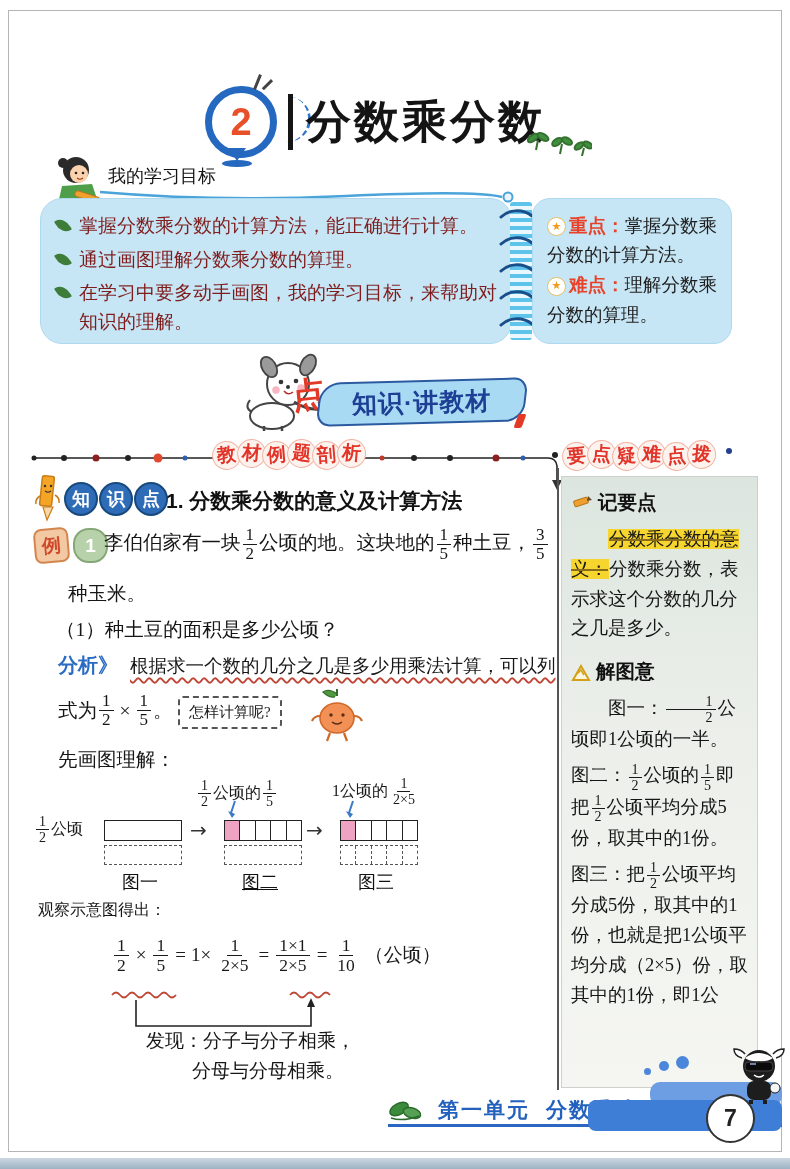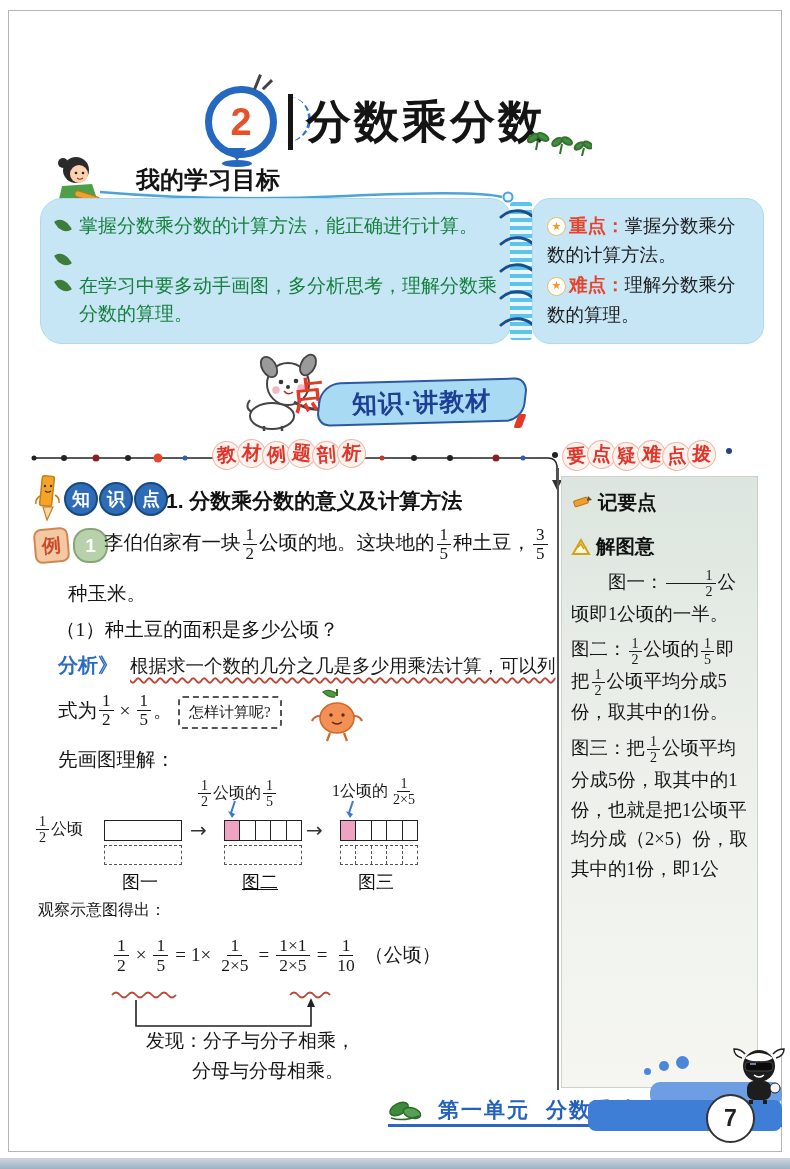--- a/index.html
+++ b/index.html
@@ -17,29 +17,29 @@
   .badge-num{color:#e8502a;font-size:38px;font-weight:900;font-family:"Liberation Sans",sans-serif;}
   .badge-dash{left:262px;top:96px;width:46px;height:46px;border-right:3px dashed #2e74c8;border-radius:50%;transform:rotate(8deg);}
   .badge-stem{left:228px;top:148px;width:0;height:0;border-left:9px solid transparent;border-right:9px solid transparent;border-top:13px solid #2468c0;}
   .badge-foot{left:222px;top:160px;width:30px;height:7px;background:#2468c0;border-radius:50%;}
   .badge-ant1{left:256px;top:74px;width:2.5px;height:16px;background:#444;transform:rotate(22deg);}
   .badge-ant2{left:266px;top:78px;width:2.5px;height:13px;background:#444;transform:rotate(45deg);}
   .title-bar{left:288px;top:94px;width:5px;height:56px;background:#151515;}
   .page-title{left:306px;top:92px;font-size:45px;font-weight:900;letter-spacing:3px;color:#141414;}
 
   
-  .goals-header{left:108px;top:164px;font-size:24px;font-weight:700;color:#141414;margin-left:28px;}
+  .goals-header{left:108px;top:164px;font-size:18px;font-weight:400;color:#141414;}
   .goals-panel{left:40px;top:198px;width:472px;height:146px;background:#c7e6f5;border:1px solid #aed9ee;border-radius:22px;
                padding:13px 14px 8px 16px;box-sizing:border-box;}
   .goal-row{display:flex;margin-bottom:5px;}
   .leaf{flex:0 0 12px;width:12px;height:15px;background:#3e7d39;border-radius:0 85% 0 85%;transform:rotate(-28deg);margin:6px 10px 0 0;}
-  .goal-text{font-size:19px;line-height:1.5;color:#15803d;}
+  .goal-text{font-size:19px;line-height:1.5;color:#7f1d1d;}
   .binding{left:510px;top:202px;width:22px;height:138px;border-radius:3px;
            background:repeating-linear-gradient(180deg,#5ec4ec 0 4px,#eaf7fd 4px 8px);}
-  .points-panel{left:532px;top:198px;width:232px;height:146px;background:#c7e6f5;border:1px solid #aed9ee;border-radius:18px;
+  .points-panel{left:532px;top:198px;width:200px;height:146px;background:#c7e6f5;border:1px solid #aed9ee;border-radius:18px;
                 padding:12px 10px 8px 14px;box-sizing:border-box;}
   .points-panel p{margin:0;font-size:18.5px;line-height:1.58;color:#1d1d1d;}
   .star{display:inline-flex;width:17px;height:17px;border-radius:50%;background:#fff;border:1px solid #e8c060;
         color:#f29a1e;font-size:11px;align-items:center;justify-content:center;vertical-align:2px;margin-right:3px;
         font-family:"DejaVu Sans",sans-serif;}
   .red-label{color:#e8432a;font-weight:900;font-family:"Liberation Sans",sans-serif;}
 
   
   .dot-char{left:292px;top:372px;font-size:34px;font-weight:900;color:#e23a26;transform:rotate(-6deg);font-family:"Liberation Sans",sans-serif;}
   .banner{left:318px;top:380px;width:204px;height:40px;background:#a8daf3;border:2.5px solid #2c5aa0;
@@ -165,24 +165,25 @@
     <circle cx="412" cy="9" r="4.5" fill="#eaf6fc" stroke="#4aa4da" stroke-width="2"></circle>
   </svg>
 
   <div class="abs goals-panel">
     <div class="goal-row">
       <span class="leaf"></span>
       <span class="goal-text">掌握分数乘分数的计算方法，能正确进行计算。</span>
     </div>
     <div class="goal-row">
       <span class="leaf"></span>
+      <span class="goal-text">通过画图理解分数乘分数的算理。</span>
     </div>
     <div class="goal-row">
       <span class="leaf"></span>
-      <span class="goal-text">在学习中要多动手画图，多分析思考，理解分数乘分数的算理。</span>
+      <span class="goal-text">在学习中要多动手画图，我的学习目标，来帮助对知识的理解。</span>
     </div>
   </div>
 
   <div class="abs binding"></div>
   <svg class="abs" style="left:498px;top:204px;" width="38" height="136">
     <g stroke="#1a4e8a" stroke-width="3" fill="none" stroke-linecap="round">
       <path d="M34,12 C24,4 10,6 3,13"></path>
         <path d="M34,39 C24,31 10,33 3,40"></path>
       <path d="M34,66 C24,58 10,60 3,67"></path>
         <path d="M34,93 C24,85 10,87 3,94"></path>
@@ -256,20 +257,21 @@
 
   <div class="abs sidebar-line"></div>
   <div class="abs sidebar">
     <div class="sb-h">
       <svg width="22" height="17">
         <rect x="3" y="5" width="14" height="6" rx="1" fill="#f0a030" stroke="#b87818" stroke-width="1" transform="rotate(-18 10 8)"></rect>
         <path d="M17,2 l4,4 -5,1 z" fill="#6b4a2e"></path>
       </svg>
       <span>记要点</span>
     </div>
+    <p style="text-indent:2em;"><span class="hl">分数乘分数的意义：</span><span>分数乘分数，表示求这个分数的几分之几是多少。</span></p>
     <div class="sb-h" style="margin-top:12px;">
       <svg width="20" height="17">
         <polygon points="2,16 10,2 18,16" fill="#fdf6e0" stroke="#d4a017" stroke-width="2"></polygon>
         <polyline points="6,10 10,6 13,11" fill="none" stroke="#d4a017" stroke-width="1.5"></polyline>
       </svg>
       <span>解图意</span>
     </div>
     <p style="text-indent:2em;"><span>图一：</span><span class="frac frac-s">
           <span class="fn">1</span>
           <span class="fd">2</span>

